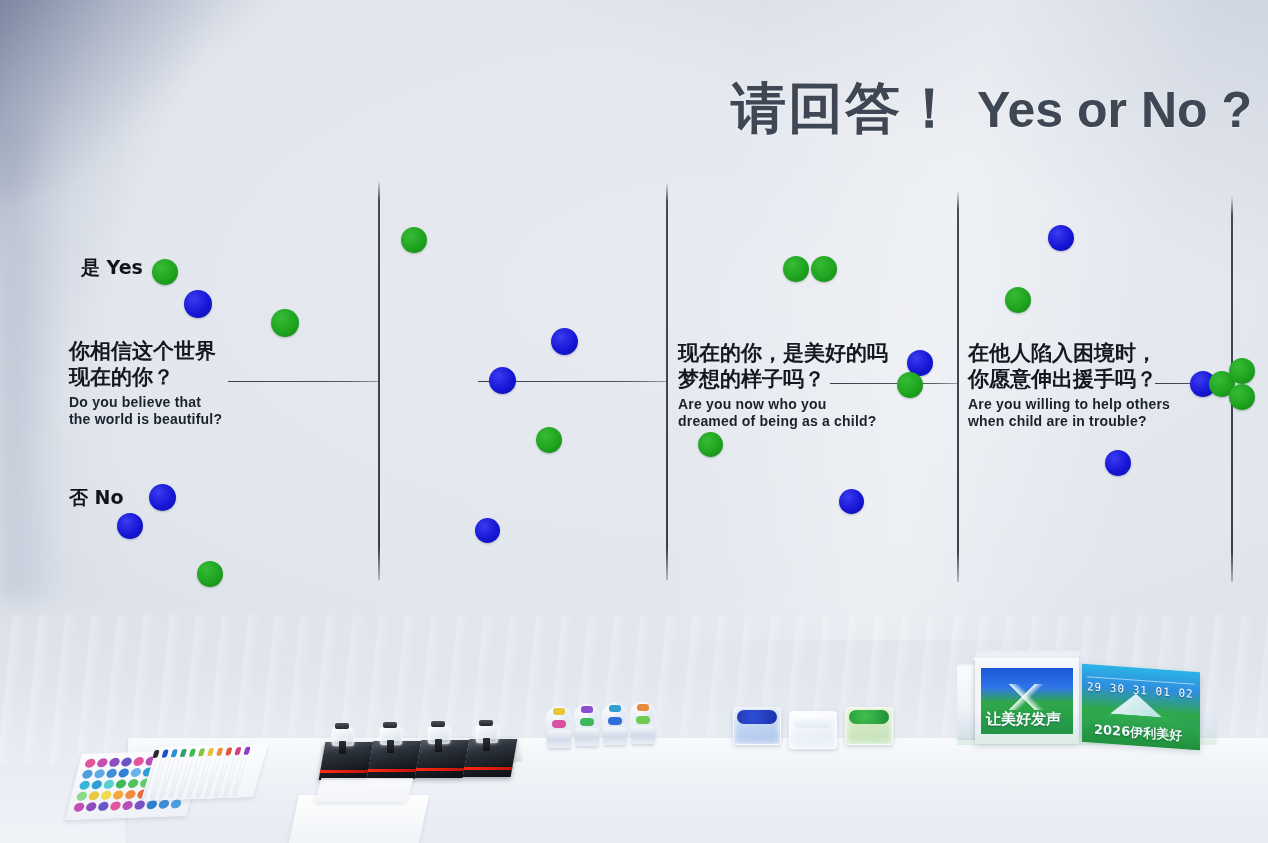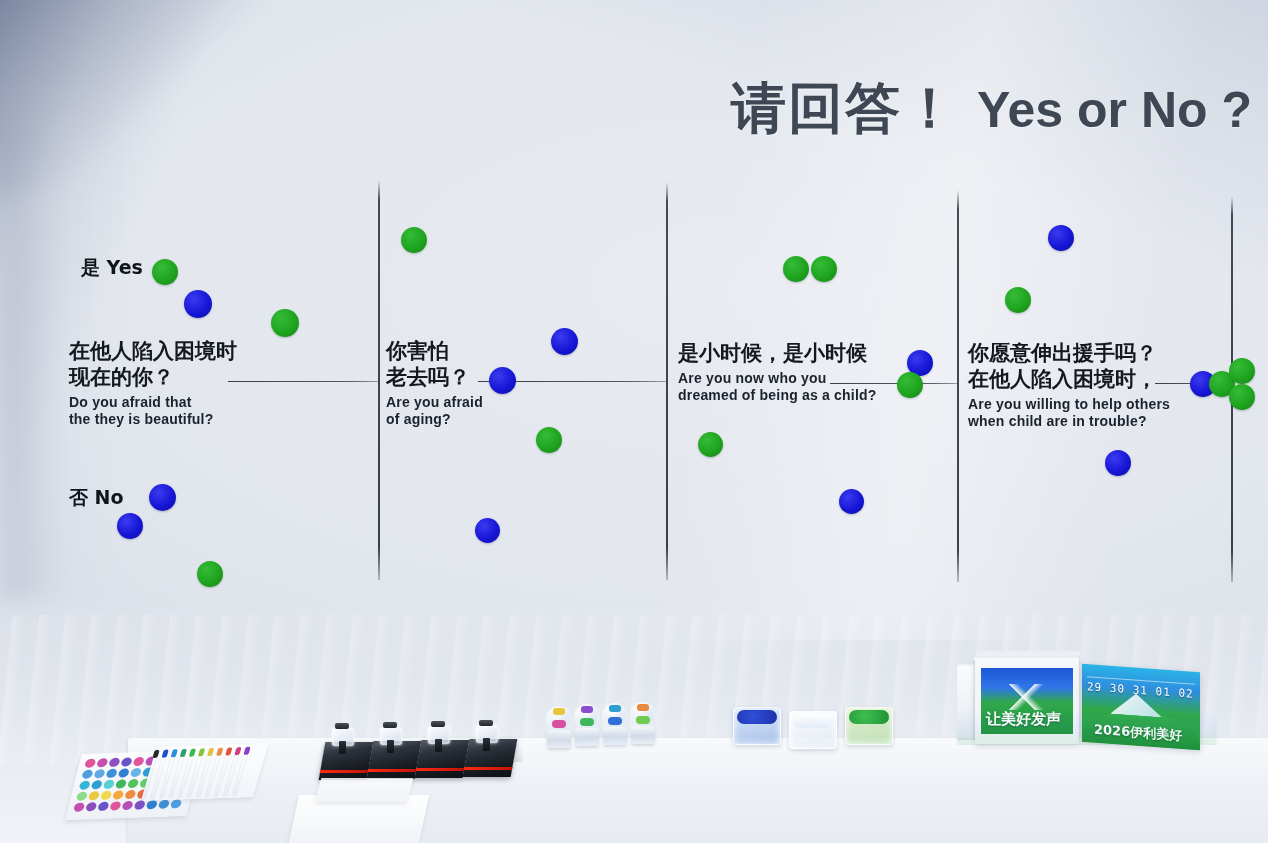--- a/index.html
+++ b/index.html
@@ -275,45 +275,40 @@
 
   <div class="vline" style="left:378px;top:180px;height:400px;"></div>
   <div class="vline" style="left:666px;top:182px;height:398px;"></div>
   <div class="vline" style="left:957px;top:190px;height:392px;"></div>
   <div class="vline" style="left:1231px;top:196px;height:386px;"></div>
 
   <div class="axis-label" style="left:81px;top:255px;">是 Yes</div>
   <div class="axis-label" style="left:69px;top:485px;">否 No</div>
 
   <div class="panel" style="left:69px;top:338px;">
-    <div class="q-cn">在他人陷入困境时</div>
+    <div class="q-cn">你相信这个世界</div>
     <div class="q-cn">现在的你？</div>
-    <div class="q-en">Do you afraid that</div>
-    <div class="q-en" style="margin-top:0;">the they is beautiful?</div>
+    <div class="q-en">Do you believe that</div>
+    <div class="q-en" style="margin-top:0;">the world is beautiful?</div>
   </div>
   <div class="hline" style="left:228px;top:381px;width:150px;"></div>
 
-  <div class="panel" style="left:386px;top:338px;">
-    <div class="q-cn">你害怕</div>
-    <div class="q-cn">老去吗？</div>
-    <div class="q-en">Are you afraid</div>
-    <div class="q-en" style="margin-top:0;">of aging?</div>
-  </div>
   <div class="hline" style="left:478px;top:381px;width:188px;"></div>
 
   <div class="panel" style="left:678px;top:340px;">
-    <div class="q-cn">是小时候，是小时候</div>
+    <div class="q-cn">现在的你，是美好的吗</div>
+    <div class="q-cn">梦想的样子吗？</div>
     <div class="q-en">Are you now who you</div>
     <div class="q-en" style="margin-top:0;">dreamed of being as a child?</div>
   </div>
   <div class="hline" style="left:830px;top:383px;width:127px;"></div>
 
   <div class="panel" style="left:968px;top:340px;">
+    <div class="q-cn">在他人陷入困境时，</div>
     <div class="q-cn">你愿意伸出援手吗？</div>
-    <div class="q-cn">在他人陷入困境时，</div>
     <div class="q-en">Are you willing to help others</div>
     <div class="q-en" style="margin-top:0;">when child are in trouble?</div>
   </div>
   <div class="hline" style="left:1155px;top:383px;width:76px;"></div>
 
   <div id="dot-layer">
       <div class="dot green" style="left: 152px; top: 259px; width: 26px; height: 26px;"></div>
       <div class="dot blue" style="left: 184px; top: 290px; width: 28px; height: 28px;"></div>
       <div class="dot green" style="left: 271px; top: 309px; width: 28px; height: 28px;"></div>
       <div class="dot blue" style="left: 149px; top: 484px; width: 27px; height: 27px;"></div>

